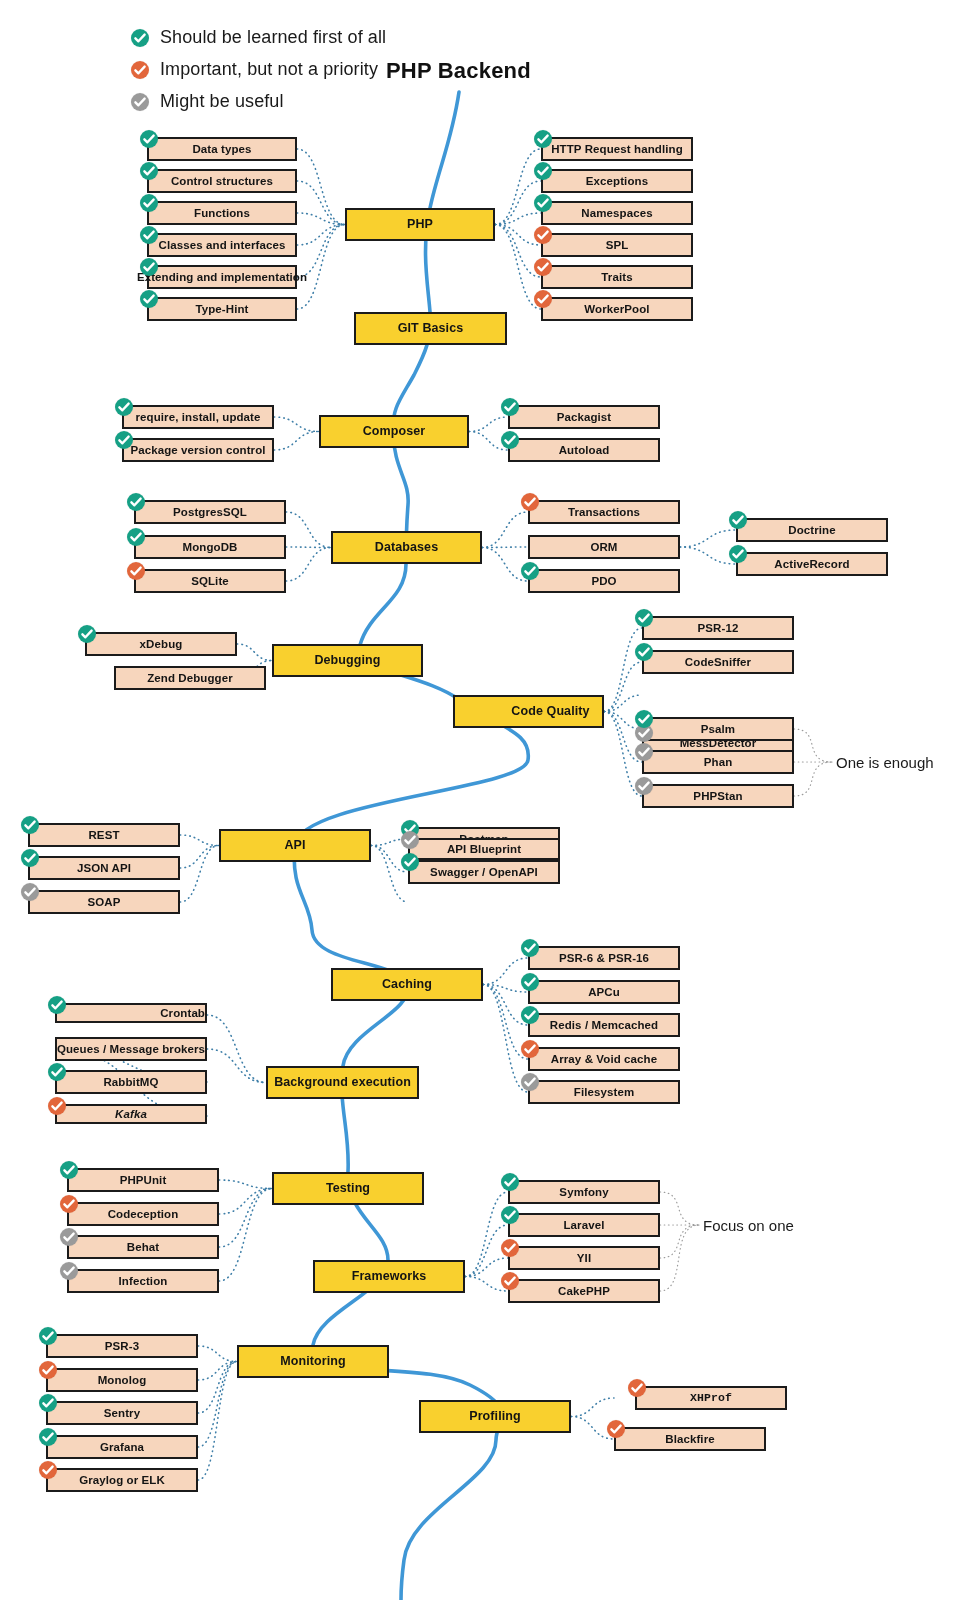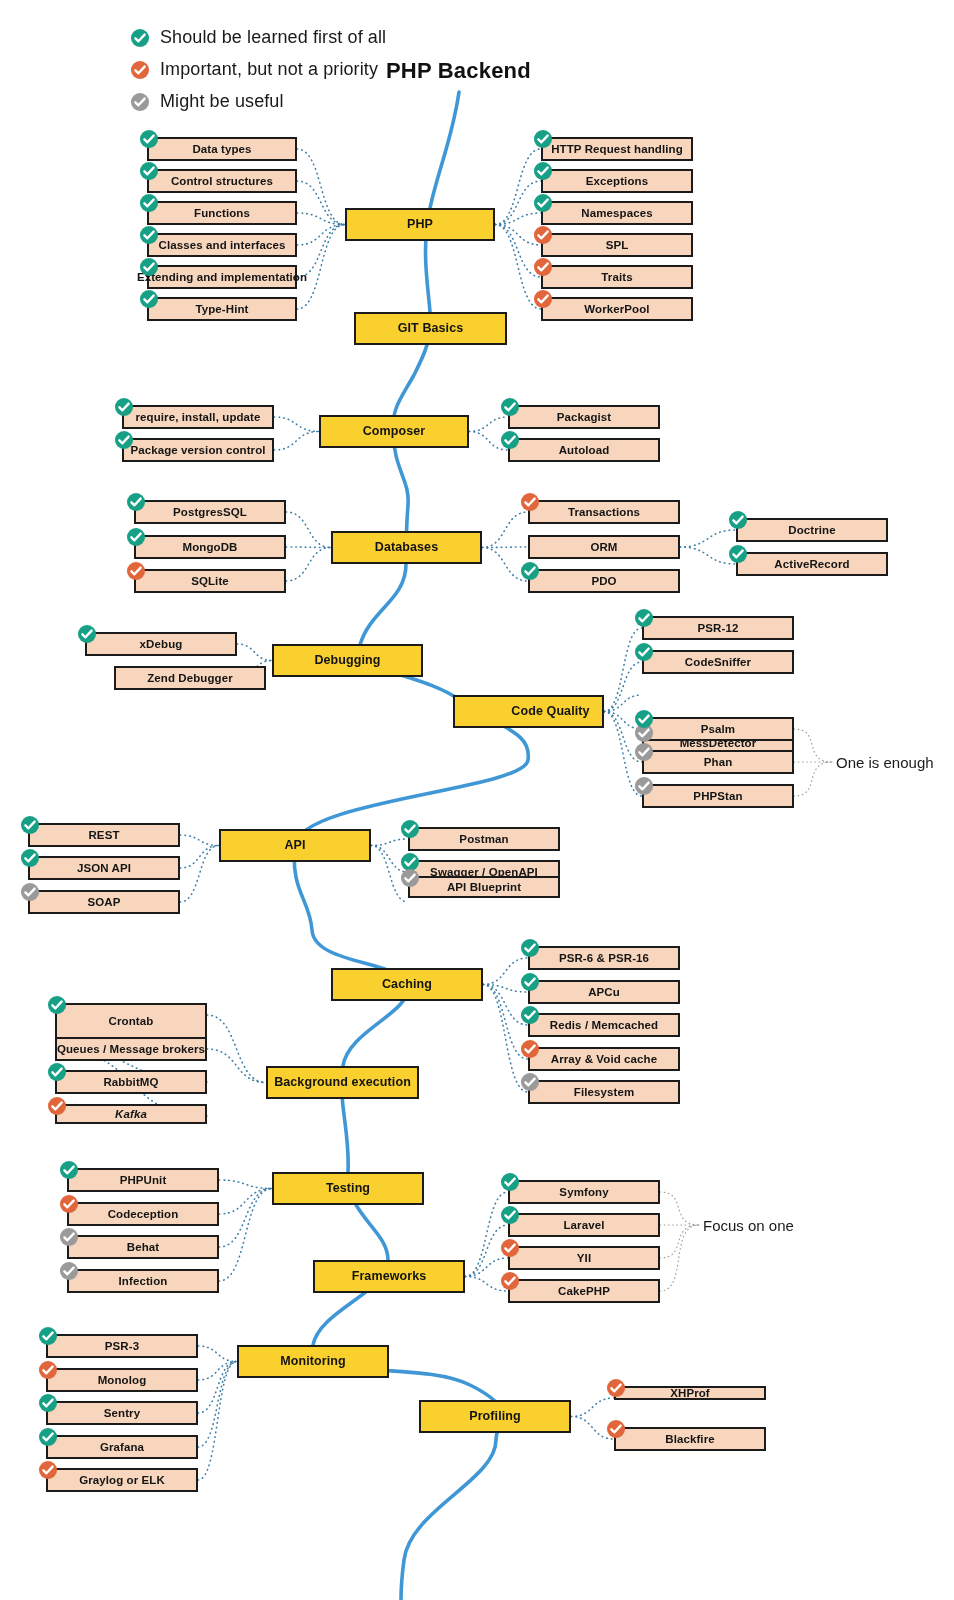--- a/index.html
+++ b/index.html
@@ -464,21 +464,21 @@
         </span>
       </div>
       <div class="node leaf" style="left: 408px; top: 860px; width: 152px; height: 24px;">
         <span>Swagger / OpenAPI</span>
         <span class="badge node-badge b-green">
           <svg viewBox="0 0 18 18">
             <path d="M4.4 9.3 L7.4 12.3 L13.6 5.6" fill="none" stroke="#fff" stroke-width="2.4" stroke-linecap="round" stroke-linejoin="round"></path>
           </svg>
         </span>
       </div>
-      <div class="node leaf" style="left: 408px; top: 876px; width: 152px; height: 22px;">
+      <div class="node leaf" style="left: 408px; top: 838px; width: 152px; height: 22px;">
         <span>API Blueprint</span>
         <span class="badge node-badge b-grey">
           <svg viewBox="0 0 18 18">
             <path d="M4.4 9.3 L7.4 12.3 L13.6 5.6" fill="none" stroke="#fff" stroke-width="2.4" stroke-linecap="round" stroke-linejoin="round"></path>
           </svg>
         </span>
       </div>
       <div class="node leaf" style="left: 528px; top: 946px; width: 152px; height: 24px;">
         <span>PSR-6 &amp; PSR-16</span>
         <span class="badge node-badge b-green">
@@ -512,21 +512,21 @@
         </span>
       </div>
       <div class="node leaf" style="left: 528px; top: 1080px; width: 152px; height: 24px;">
         <span>Filesystem</span>
         <span class="badge node-badge b-grey">
           <svg viewBox="0 0 18 18">
             <path d="M4.4 9.3 L7.4 12.3 L13.6 5.6" fill="none" stroke="#fff" stroke-width="2.4" stroke-linecap="round" stroke-linejoin="round"></path>
           </svg>
         </span>
       </div>
-      <div class="node leaf" style="left: 55px; top: 1003px; width: 152px; height: 36px;">
+      <div class="node leaf" style="left: 55px; top: 1003px; width: 152px; height: 20px; justify-content: flex-end;">
         <span>Crontab</span>
         <span class="badge node-badge b-green">
           <svg viewBox="0 0 18 18">
             <path d="M4.4 9.3 L7.4 12.3 L13.6 5.6" fill="none" stroke="#fff" stroke-width="2.4" stroke-linecap="round" stroke-linejoin="round"></path>
           </svg>
         </span>
       </div>
       <div class="node leaf" style="left: 55px; top: 1037px; width: 152px; height: 24px;">
         <span>Queues / Message brokers</span>
       </div>
@@ -643,21 +643,21 @@
         </span>
       </div>
       <div class="node leaf" style="left: 46px; top: 1468px; width: 152px; height: 24px;">
         <span>Graylog or ELK</span>
         <span class="badge node-badge b-orange">
           <svg viewBox="0 0 18 18">
             <path d="M4.4 9.3 L7.4 12.3 L13.6 5.6" fill="none" stroke="#fff" stroke-width="2.4" stroke-linecap="round" stroke-linejoin="round"></path>
           </svg>
         </span>
       </div>
-      <div class="node leaf" style="left: 614px; top: 1386px; width: 152px; height: 14px;">
+      <div class="node leaf" style="left: 635px; top: 1386px; width: 152px; height: 24px; font-family: Liberation Mono, monospace;">
         <span>XHProf</span>
         <span class="badge node-badge b-orange">
           <svg viewBox="0 0 18 18">
             <path d="M4.4 9.3 L7.4 12.3 L13.6 5.6" fill="none" stroke="#fff" stroke-width="2.4" stroke-linecap="round" stroke-linejoin="round"></path>
           </svg>
         </span>
       </div>
       <div class="node leaf" style="left: 614px; top: 1427px; width: 152px; height: 24px;">
         <span>Blackfire</span>
         <span class="badge node-badge b-orange">

